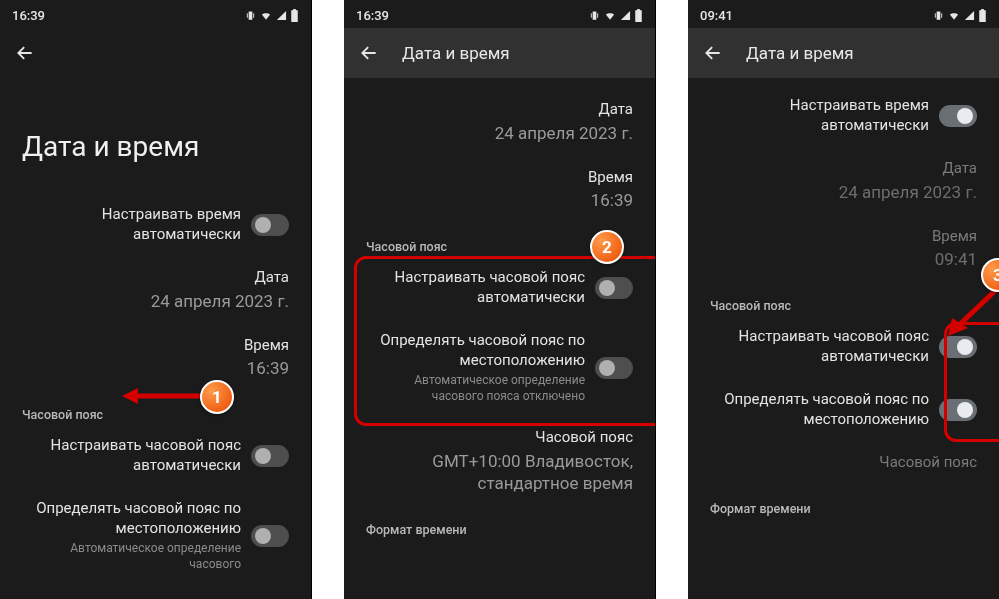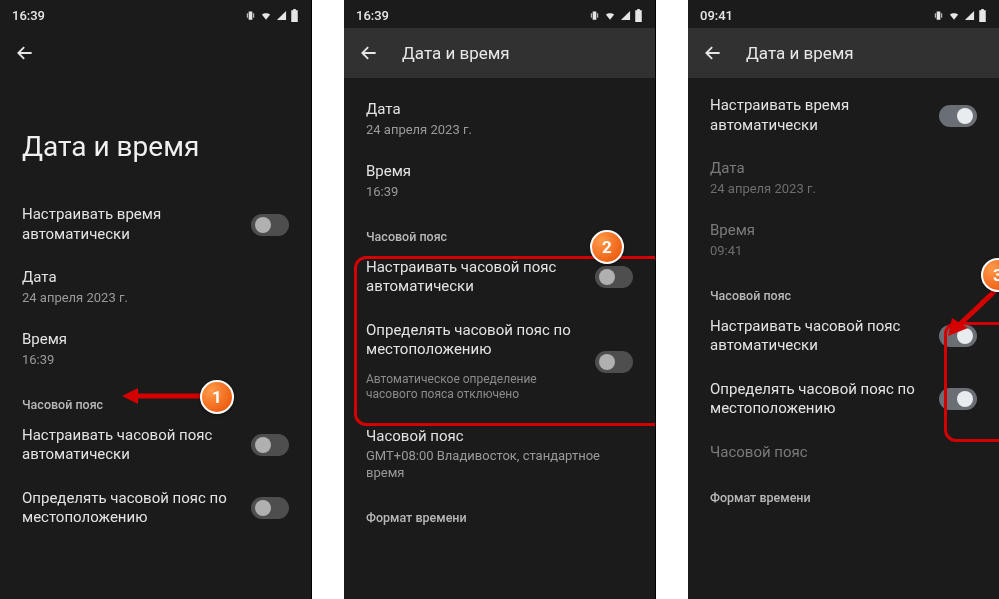--- a/index.html
+++ b/index.html
@@ -54,26 +54,26 @@
     font-weight: 400;
     color:#f0f0f0;
   }
   .row {
     padding: 12px 22px 12px 22px;
     display:flex;
     align-items:center;
     gap:10px;
     position:relative;
   }
-  .row .txt { flex:1; min-width:0; }
+  .row .txt { flex:1; min-width:0;text-align:right; }
   .row .primary { font-size: 15px; line-height:1.3; color:#e3e3e3; }
   .row .primary.dim { color:#7a7a7a; }
-  .row .secondary { font-size: 13px; color:#9a9a9a; margin-top:2px; line-height:1.3;}
+  .row .secondary { font-size: 17px; color:#9a9a9a; margin-top:2px; line-height:1.3;}
   .row .secondary.dim { color:#6d6d6d; }
-  .row .tertiary { font-size: 12px; color:#8b8b8b; margin-top:12px; line-height:1.3;}
+  .row .tertiary { font-size: 12px; color:#8b8b8b; margin-top:3px; line-height:1.3;}
   .section-label {
     padding: 16px 22px 2px 22px;
     font-size: 12.5px;
     font-weight:500;
     color:#b8b8b8;
   }
   
   .toggle {
     width: 38px; height:22px; border-radius:11px;
     background:#4e4e4e; position:relative; flex-shrink:0;
@@ -160,20 +160,21 @@
       <div class="txt">
           <div class="primary">Настраивать часовой пояс автоматически</div>
         </div>
       <div class="toggle">
           <div class="knob"></div>
         </div>
     </div>
     <div class="row">
       <div class="txt">
         <div class="primary">Определять часовой пояс по местоположению</div>
+        <div class="tertiary">Автоматическое определение часового</div>
       </div>
       <div class="toggle">
           <div class="knob"></div>
         </div>
     </div>
 
     <svg class="arrow" style="left:122px; top:384px;" width="80" height="24">
       <line x1="78" y1="12" x2="12" y2="12" stroke="#d40000" stroke-width="5"></line>
       <polygon points="0,12 16,4 16,20" fill="#d40000"></polygon>
     </svg>
@@ -233,21 +234,21 @@
         <div class="primary">Определять часовой пояс по местоположению</div>
         <div class="tertiary">Автоматическое определение часового пояса отключено</div>
       </div>
       <div class="toggle">
           <div class="knob"></div>
         </div>
     </div>
     <div class="row">
       <div class="txt">
         <div class="primary">Часовой пояс</div>
-        <div class="secondary">GMT+08:00 Владивосток, стандартное время</div>
+        <div class="secondary">GMT+10:00 Владивосток, стандартное время</div>
       </div>
     </div>
     <div class="section-label">Формат времени</div>
 
     <div class="hl" style="left:10px; top:256px; width:314px; height:170px;"></div>
     <div class="badge" style="left:246px; top:230px;">2</div>
   </div>
 
   <div class="phone">
     <div class="statusbar">

